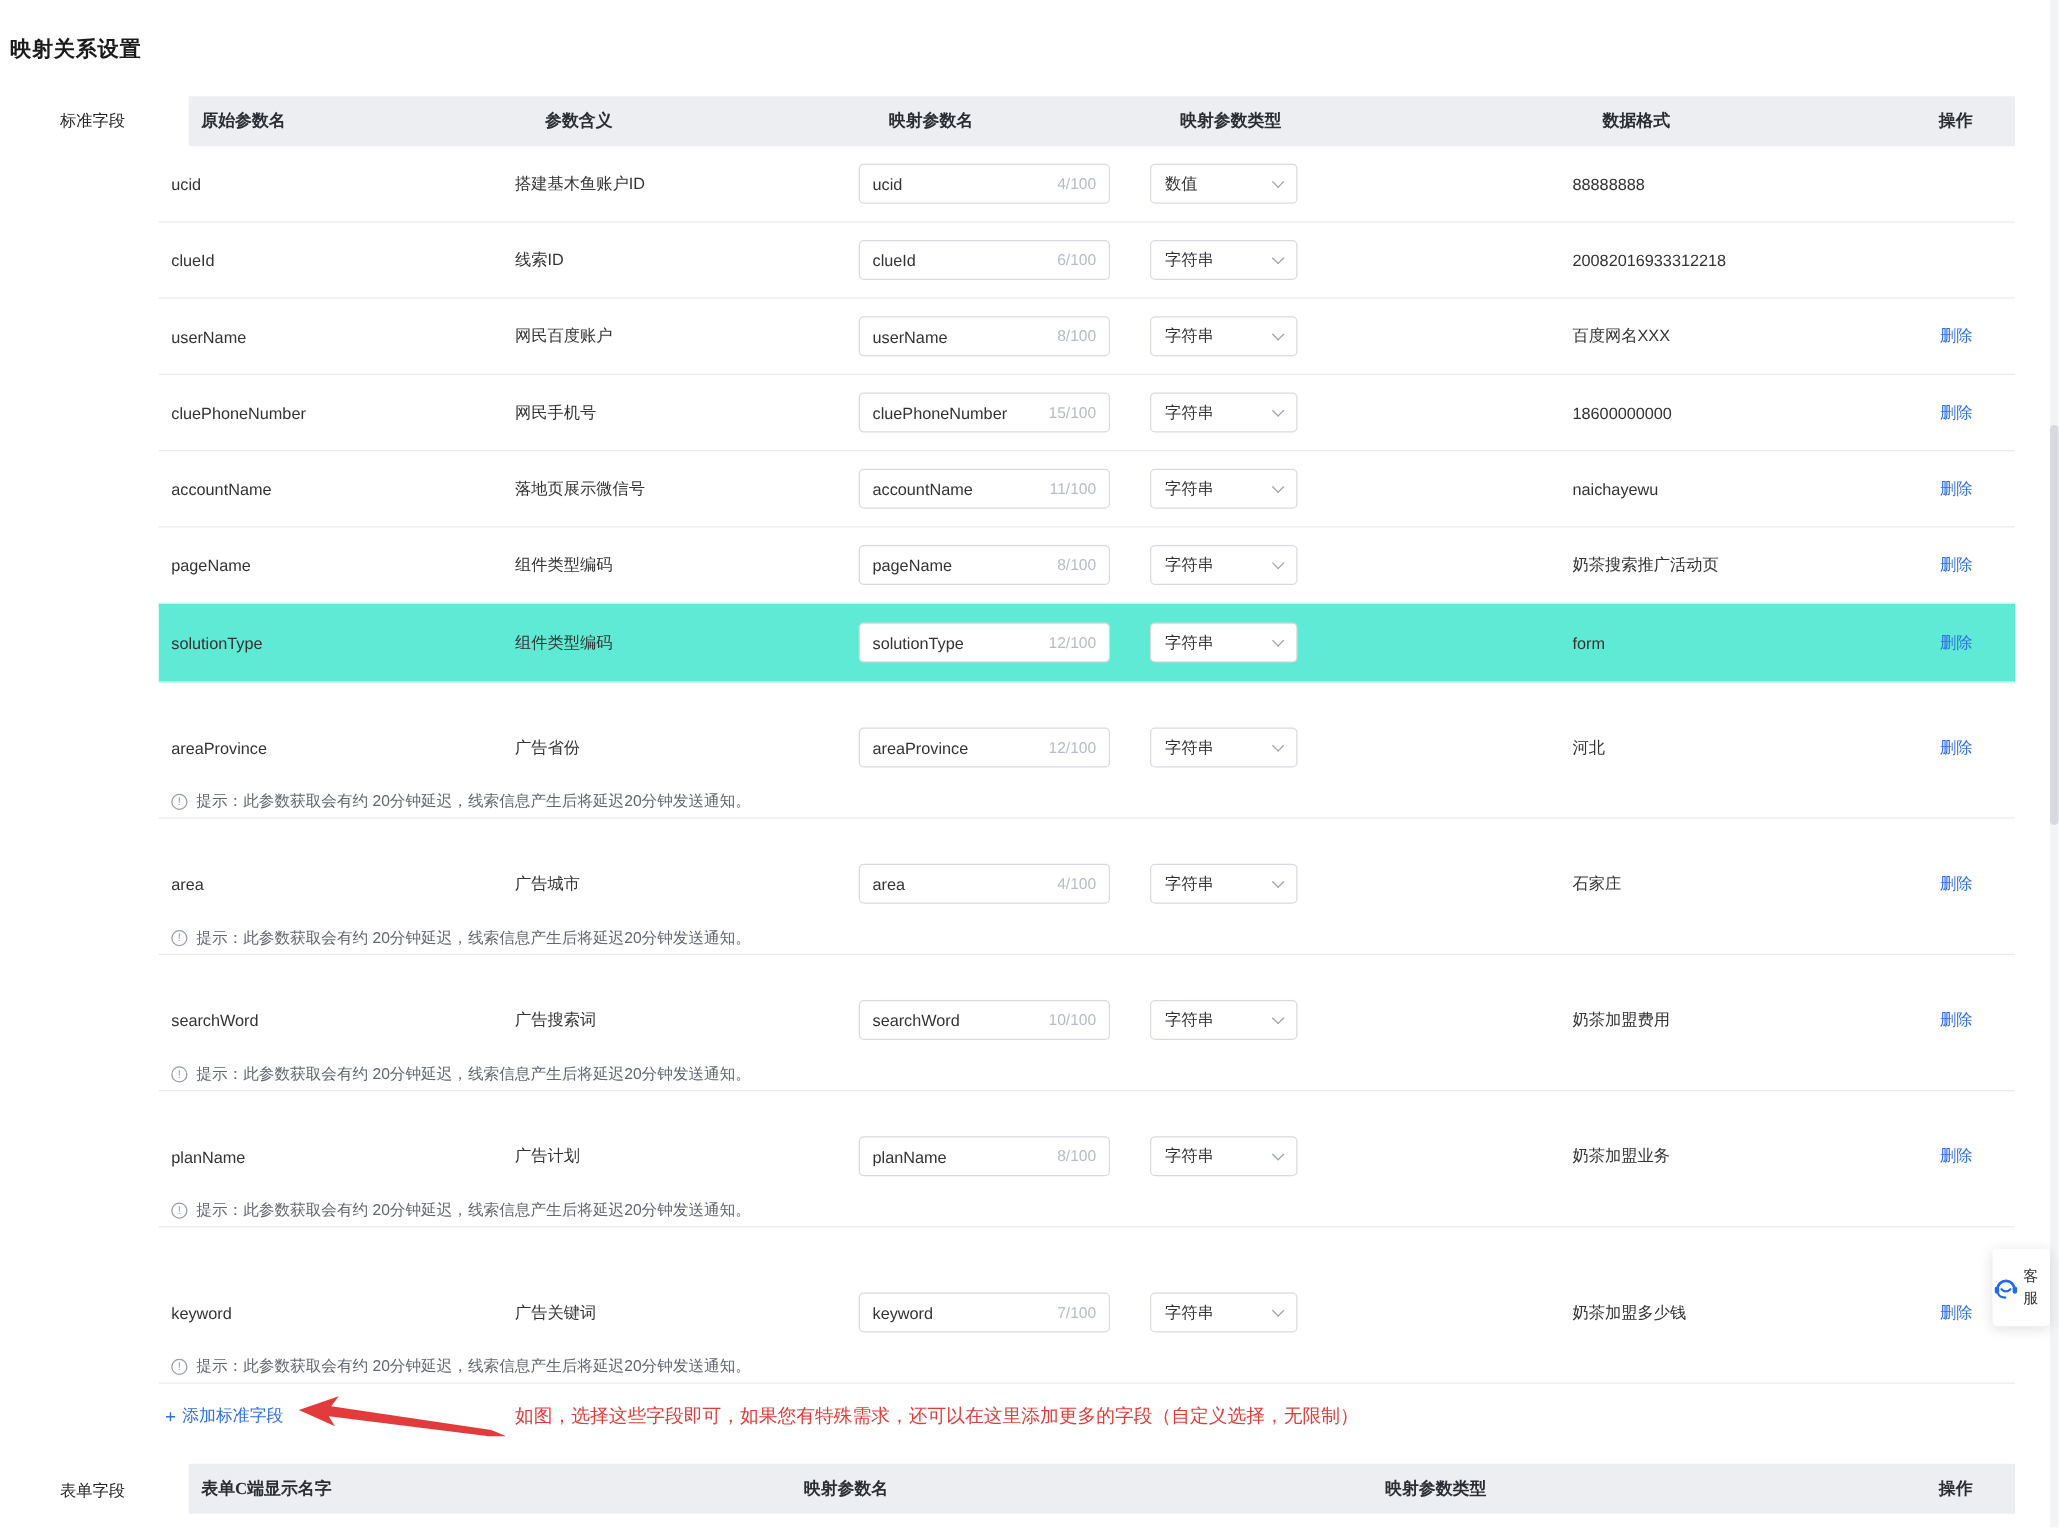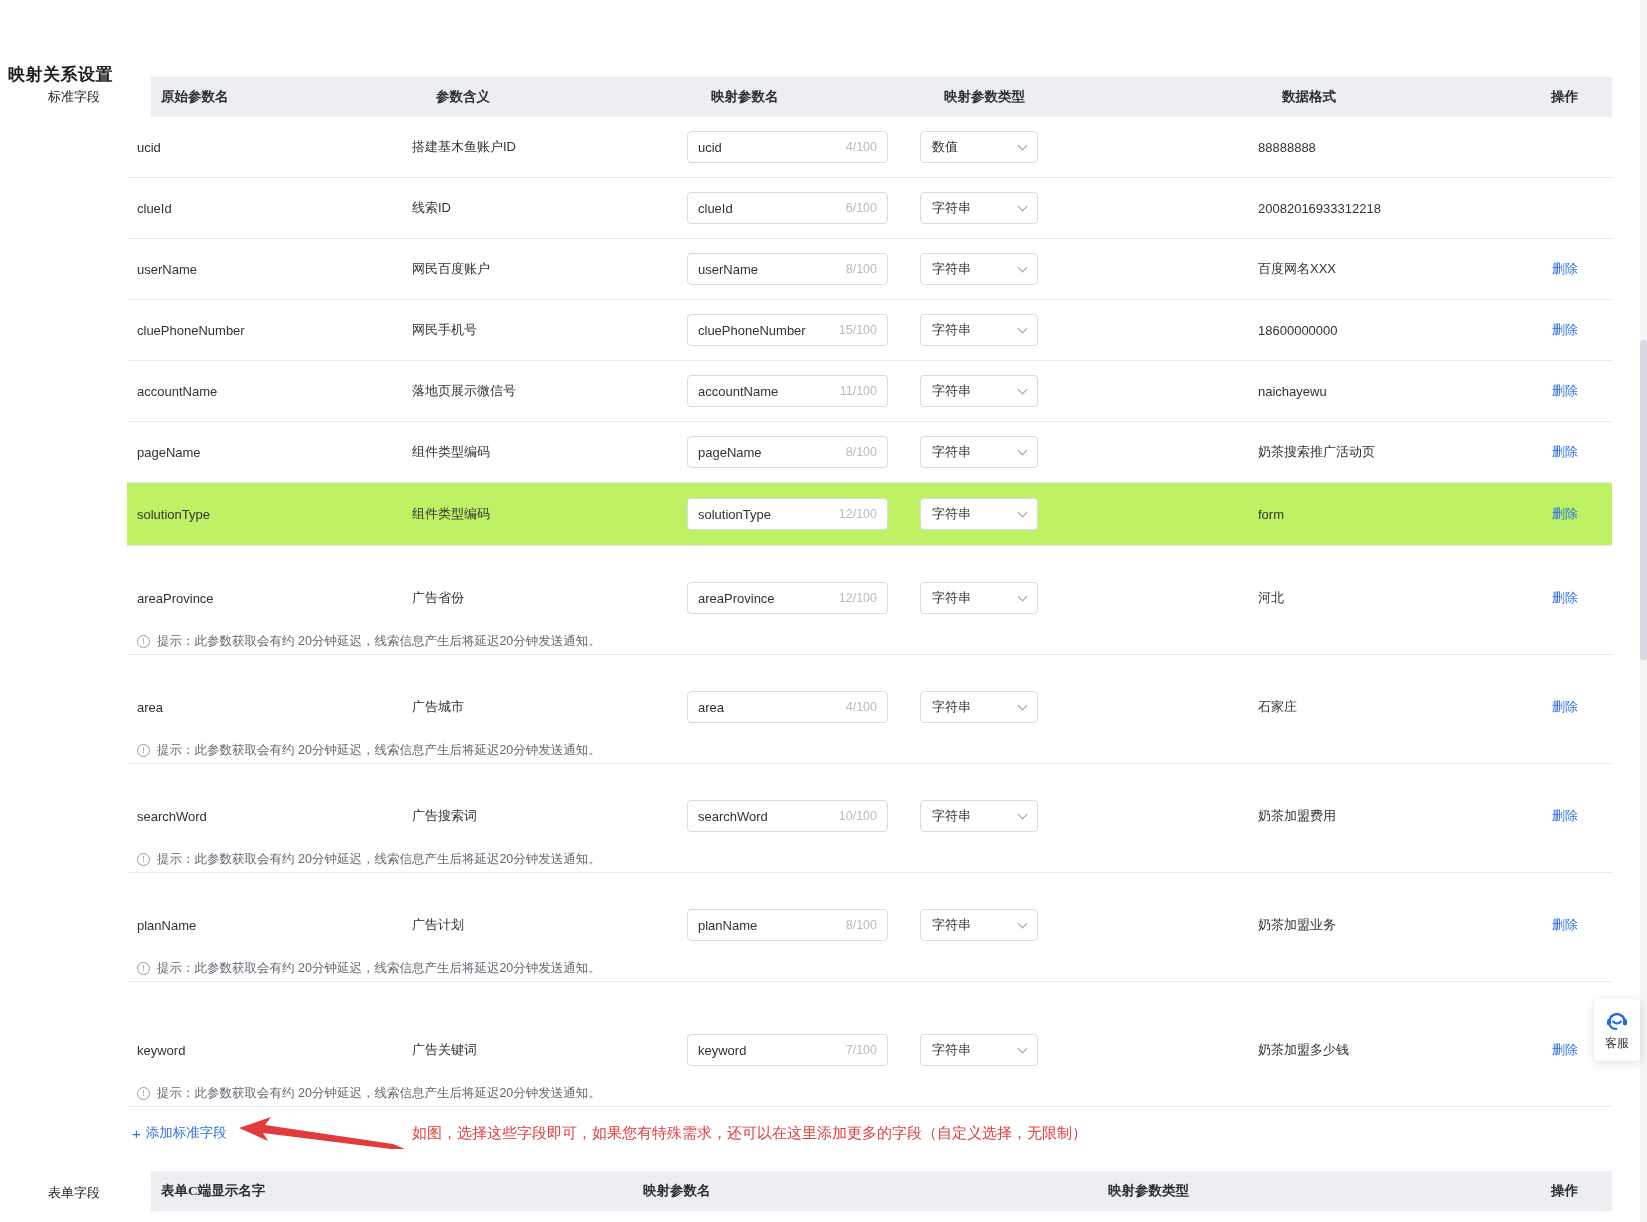--- a/index.html
+++ b/index.html
@@ -1,42 +1,42 @@
 <!DOCTYPE html>
 <html><head>
 <meta charset="utf-8">
 <style>
   * { margin:0; padding:0; box-sizing:border-box; }
   html,body { width:1647px; height:1222px; }
   body {
     position:relative; overflow:hidden; background:#ffffff;
     font-family:"Liberation Sans","DejaVu Sans",sans-serif; color:#333;
   }
-  .page-title { position:absolute; left:8px; top:28px; font-size:17px; font-weight:700; color:#1b1b1b; letter-spacing:.5px;margin-top:35px; }
+  .page-title { position:absolute; left:8px; top:28px; font-size:17px; font-weight:700; color:#1b1b1b; letter-spacing:.5px; }
   .gutter-label { position:absolute; left:0; width:100px; text-align:right; font-size:13px; color:#262626; font-weight:500; }
   #std-gutter  { top:88px; }
   #form-gutter { top:1184px; }
 
   .table { position:absolute; left:127px; width:1485px; }
   #std-table  { top:77px; }
   #form-table { top:1171px; }
 
   .thead { display:flex; align-items:center; height:40px; background:#eceef2; font-size:13.5px; font-weight:700; color:#2a2d33;margin-left:24px; }
   .c-name    { flex:0 0 285px; padding-left:10px; }
   .c-meaning { flex:0 0 275px; }
   .c-mapped  { flex:0 0 233px; }
   .c-type    { flex:0 0 338px; }
   .c-format  { flex:1; }
   .c-op      { flex:0 0 110px; text-align:right; padding-right:34px; }
   .fc1 { flex:0 0 492px; padding-left:10px;font-family:Liberation Serif, serif; }
   .fc2 { flex:0 0 465px; }
   .fc3 { flex:1; }
 
   .std-row { border-bottom:1px solid #e9ebee; font-size:13px; color:#333; }
-  .std-row.highlight { background:#bef264; }
+  .std-row.highlight { background:#5eead4; }
   .std-row.with-hint { padding-top:22px; }
   .std-row.kw        { padding-top:38px; }
   .row-main { display:flex; align-items:center; height:60px; }
   .std-row.highlight .row-main { height:62px; }
 
   .input-box { width:201px; height:32px; border:1px solid #d7dae0; border-radius:4px;
     background:#fff; display:flex; align-items:center; padding:0 10px; }
   .input-box input { border:none; outline:none; flex:1; min-width:0; font-size:13px; color:#333;
     font-family:"Liberation Sans","DejaVu Sans",sans-serif; background:transparent; }
   .counter { color:#b7bcc5; font-size:12.5px; margin-left:6px; white-space:nowrap; }
@@ -55,21 +55,21 @@
   .info-icon::before { content:"!"; }
 
   .add-row { position:relative; height:52px; display:flex; align-items:center; }
   .add-link { display:flex; align-items:flex-end; gap:5px; margin-left:5px; font-size:13.5px; }
   .plus-icon::before { content:"+"; font-size:15px; }
   .annotation { position:absolute; left:285px; top:50%; transform:translateY(-50%);
     color:#e23b3b; font-size:15px; white-space:nowrap; }
   .arrow-svg { position:absolute; left:112px; top:9px; }
 
   .service { position:absolute; right:7px; top:999px; width:46px; height:62px; background:#fff;
-    border-radius:4px; box-shadow:0 2px 10px rgba(31,35,41,.14); display:flex; flex-direction:column;
+    border-radius:4px; box-shadow:0 2px 10px rgba(31,35,41,.14); display:flex; flex-direction:row;
     align-items:center; justify-content:center; gap:3px; cursor:pointer; }
   .service-label { font-size:12px; color:#333; }
 
   .scroll-strip { position:absolute; right:0; top:0; width:7px; height:100%; background:#f3f4f6; }
   .scroll-thumb { position:absolute; right:0; top:340px; width:7px; height:320px; background:#d6dae0; border-radius:4px; }
 </style>
 </head>
 <body>
 
 <div class="page-title">映射关系设置</div>

